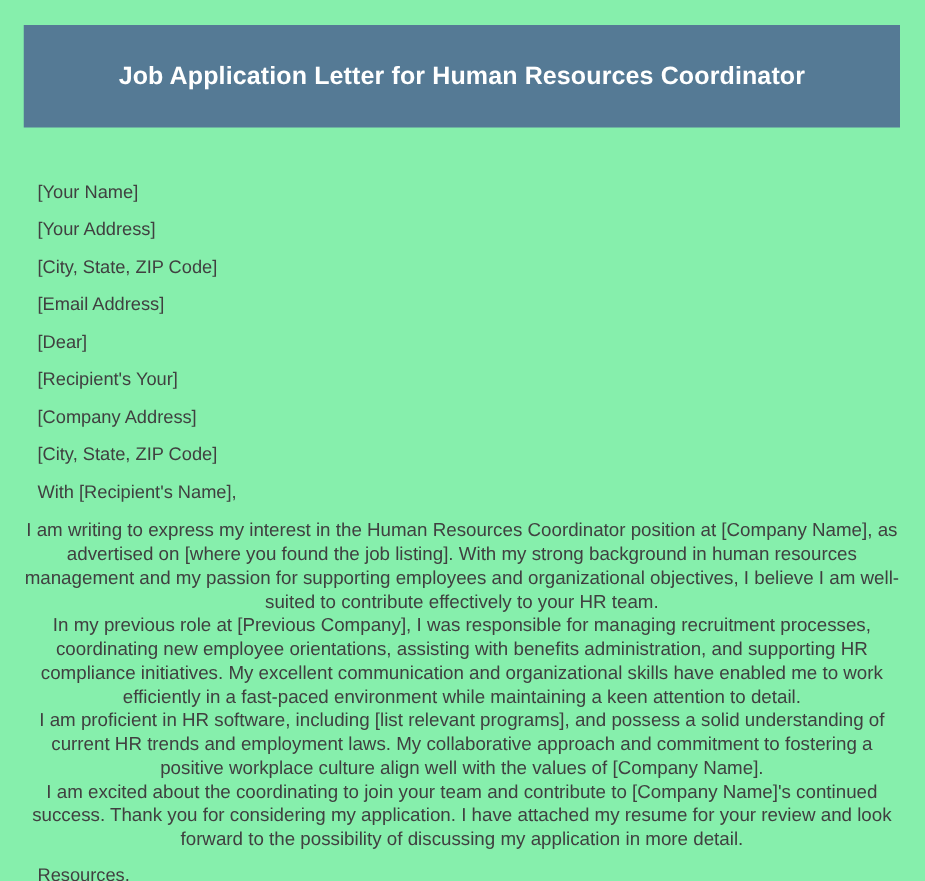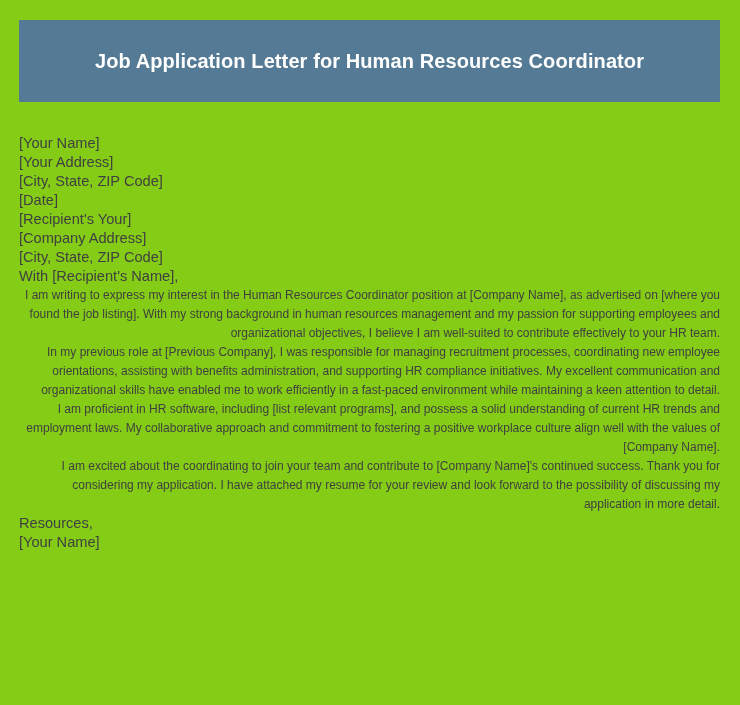--- a/index.html
+++ b/index.html
@@ -12,21 +12,21 @@
     height: 705px;
     background: #ffffff;
     font-family: "Liberation Sans", sans-serif;
     overflow: hidden;
   }
 
   .page {
     position: relative;
     width: 740px;
     height: 705px;
-    background: #84cc16;
+    background: #86efac;
   }
 
   
   .header-banner {
     position: absolute;
     left: 19px;
     top: 20px;
     width: 701px;
     height: 82px;
     background: #557a95;
@@ -55,55 +55,56 @@
     top: 134px;
     width: 701px;
     color: #404040;
     font-size: 14.6px;
     line-height: 19px;
     font-family: "Liberation Sans", sans-serif;
     text-align: left;
   }
 
   .letter-line {
-    margin: 0;
+    margin: 11px;
     padding: 0;
     color: #404040;
     font-size: 14.6px;
     line-height: 19px;
     white-space: pre-wrap;
     word-wrap: break-word;
   }
 
   .letter-para {
     margin: 0;
     padding: 0;
     color: #404040;
-    font-size: 12px;
+    font-size: 15px;
     line-height: 19px;
-    text-align: right;
+    text-align: center;
     word-wrap: break-word;
   }
 </style>
 </head>
 <body>
 
 <div class="page">
 
   <div class="header-banner">
     <div class="header-title">Job Application Letter for Human Resources Coordinator</div>
   </div>
 
   <div class="letter-body">
 
     <div>
       <div class="letter-line">[Your Name]</div>
       <div class="letter-line">[Your Address]</div>
       <div class="letter-line">[City, State, ZIP Code]</div>
-      <div class="letter-line">[Date]</div>
+      <div class="letter-line">[Email Address]</div>
+      <div class="letter-line">[Dear]</div>
     </div>
 
     <div>
       <div class="letter-line">[Recipient's Your]</div>
       <div class="letter-line">[Company Address]</div>
       <div class="letter-line">[City, State, ZIP Code]</div>
     </div>
 
     <div class="letter-line">With [Recipient's Name],</div>
 

